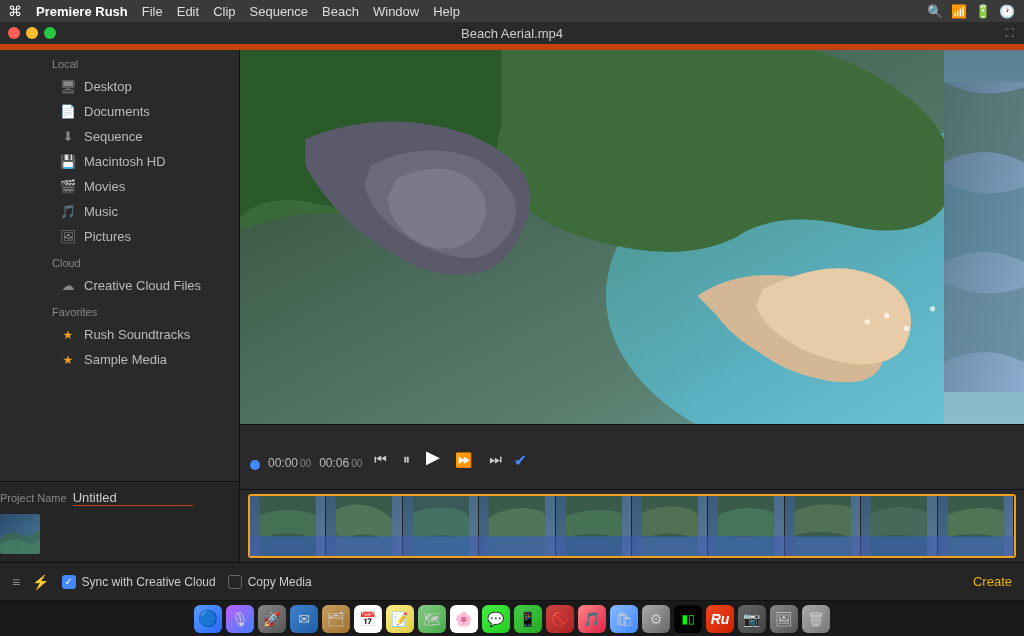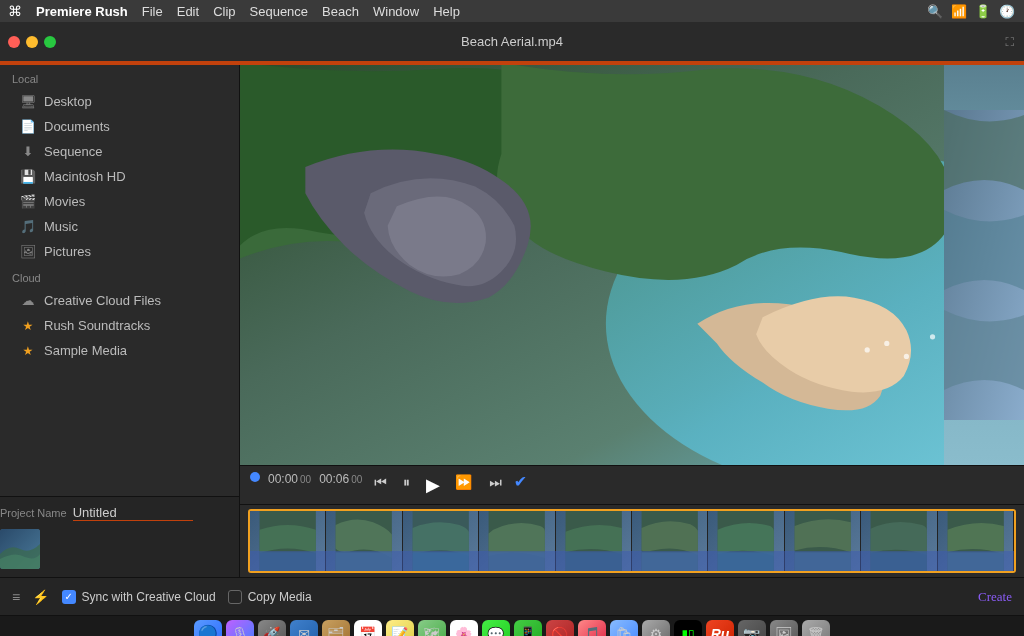--- a/index.html
+++ b/index.html
@@ -48,27 +48,27 @@
       align-items: center;
       padding: 4px 8px;
     }
     .tl { width: 12px; height: 12px; border-radius: 50%; }
     .tl-red { background: #ff5f57; }
     .tl-yellow { background: #febc2e; }
     .tl-green { background: #28c840; }
 
     
     .title-bar {
-      height: 43px;
+      height: 28px;
       background: #2a2a2a;
       display: flex;
       align-items: center;
       justify-content: center;
       position: relative;
-      border-bottom: 4px solid #c2410c;
+      border-bottom: 6px solid #c2410c;
     }
     .title-bar-title { font-size: 13px; color: #ccc; }
     .title-bar-expand {
       position: absolute;
       right: 10px;
       font-size: 12px;
       color: #888;
     }
 
     
@@ -133,23 +133,23 @@
       flex: 1;
       background: #000;
       position: relative;
       overflow: hidden;
       min-height: 280px;
     }
 
     
     .playback-controls {
       background: #2a2a2a;
-      padding: 6px 10px;
-      display: flex;
-      align-items: flex-start;
+      padding: 19px 10px;
+      display: flex;
+      align-items: flex-end;
       gap: 8px;
       border-top: 1px solid #111;
     }
     .time-display {
       font-size: 12px;
       color: #bbb;
       font-variant-numeric: tabular-nums;
       display: flex;
       align-items: center;
       gap: 2px;
@@ -243,24 +243,23 @@
       height: 14px;
       border: 1px solid #666;
       border-radius: 3px;
       background: transparent;
     }
     .checkbox-label { font-size: 12px; color: #ccc; }
     .create-btn {
       margin-left: auto;
       background: none;
       border: none;
-      color: #8b5cf6;
+      color: #eab308;
       font-size: 13px;
       cursor: pointer;
-      font-family: Liberation Serif, serif;
     }
     .list-icon { color: #888; font-size: 14px; }
 
     
     .project-panel {
       background: #252525;
       border-top: 1px solid #111;
       padding: 8px 0;
       flex-shrink: 0;
     }
@@ -308,20 +307,21 @@
       justify-content: center;
       font-size: 18px;
       cursor: pointer;
       flex-shrink: 0;
     }
 
     
     .sidebar-scrollable {
       flex: 1;
       overflow-y: auto;
+      padding-left: 40px;
     }
   </style>
 </head>
 <body>
 
 <div class="menu-bar">
   <div class="menu-bar-left">
     <span class="apple-icon">⌘</span>
     <span class="app-name">Premiere Rush</span>
     <span class="menu-item">File</span>
@@ -385,20 +385,21 @@
         <span class="sidebar-icon">🖼</span>
         <span>Pictures</span>
       </div>
 
       <div class="sidebar-section-label">Cloud</div>
       <div class="sidebar-item">
         <span class="sidebar-icon">☁</span>
         <span>Creative Cloud Files</span>
       </div>
 
+      <div class="sidebar-section-label">Favorites</div>
       <div class="sidebar-item">
         <span class="sidebar-icon sidebar-star">★</span>
         <span>Rush Soundtracks</span>
       </div>
       <div class="sidebar-item">
         <span class="sidebar-icon sidebar-star">★</span>
         <span>Sample Media</span>
       </div>
     </div>
 

